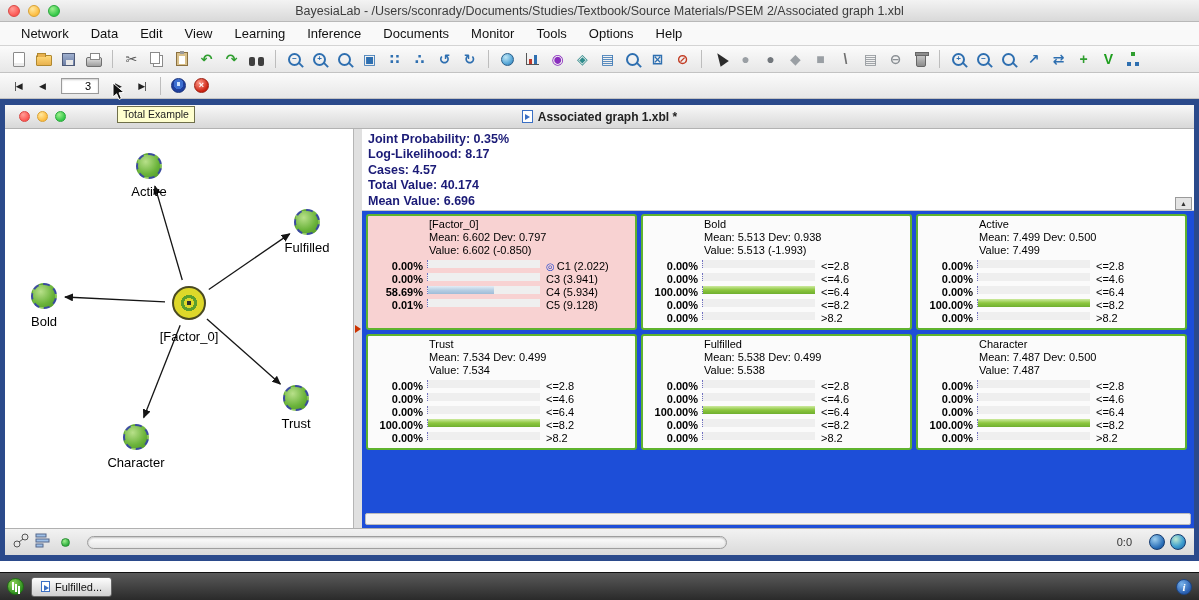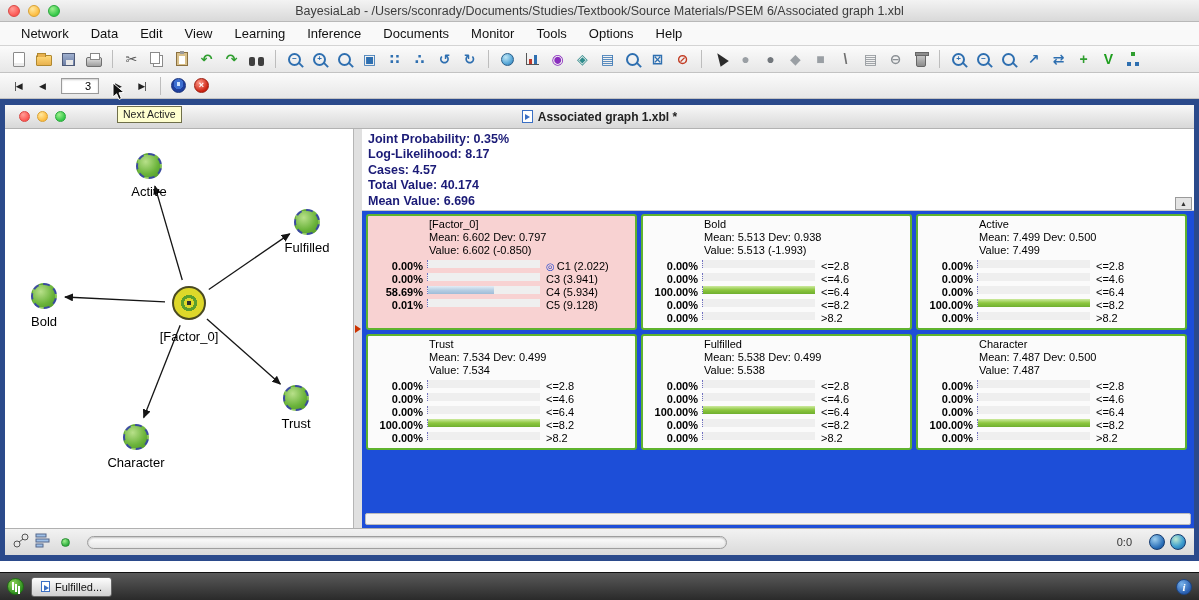--- a/index.html
+++ b/index.html
@@ -175,21 +175,21 @@
 <body>
 
 <div class="app">
 
   <div class="titlebar">
     <div class="traffic">
       <span class="tl tl-red"></span>
       <span class="tl tl-yellow"></span>
       <span class="tl tl-green"></span>
     </div>
-    <div class="win-title">BayesiaLab - /Users/sconrady/Documents/Studies/Textbook/Source Materials/PSEM 6/Associated graph 1.xbl</div>
+    <div class="win-title">BayesiaLab - /Users/sconrady/Documents/Studies/Textbook/Source Materials/PSEM 2/Associated graph 1.xbl</div>
   </div>
 
   <div class="menubar" id="menubar">
       <span class="menu-item">Network</span>
       <span class="menu-item">Data</span>
       <span class="menu-item">Edit</span>
       <span class="menu-item">View</span>
       <span class="menu-item">Learning</span>
       <span class="menu-item">Inference</span>
       <span class="menu-item">Documents</span>
@@ -707,15 +707,15 @@
     </span>
     <span class="task-spacer"></span>
     <span class="info-icon">i</span>
   </div>
 
   <div class="cursor-pointer">
     <svg width="13" height="19" viewBox="0 0 13 19">
         <path d="M1,1 L1,15 L4.6,11.8 L7,17.5 L9.4,16.4 L7,10.8 L12,10.4 Z" fill="#111" stroke="#fff" stroke-width="1"></path>
       </svg>
   </div>
-  <div class="tooltip">Next Active</div>
+  <div class="tooltip">Total Example</div>
 
 </div>
 
 </body></html>

